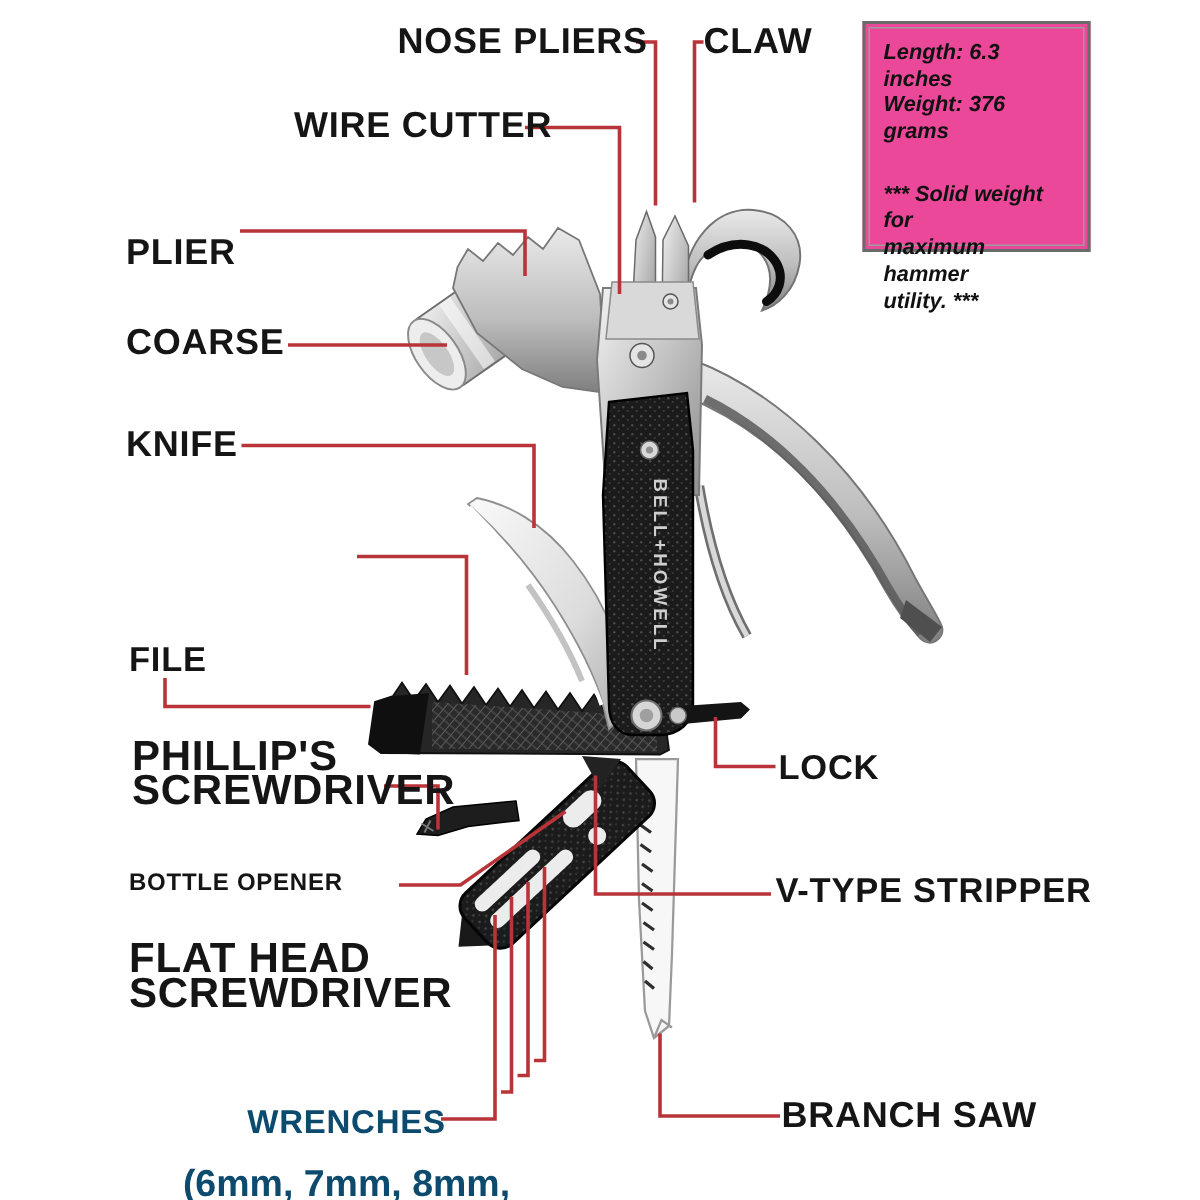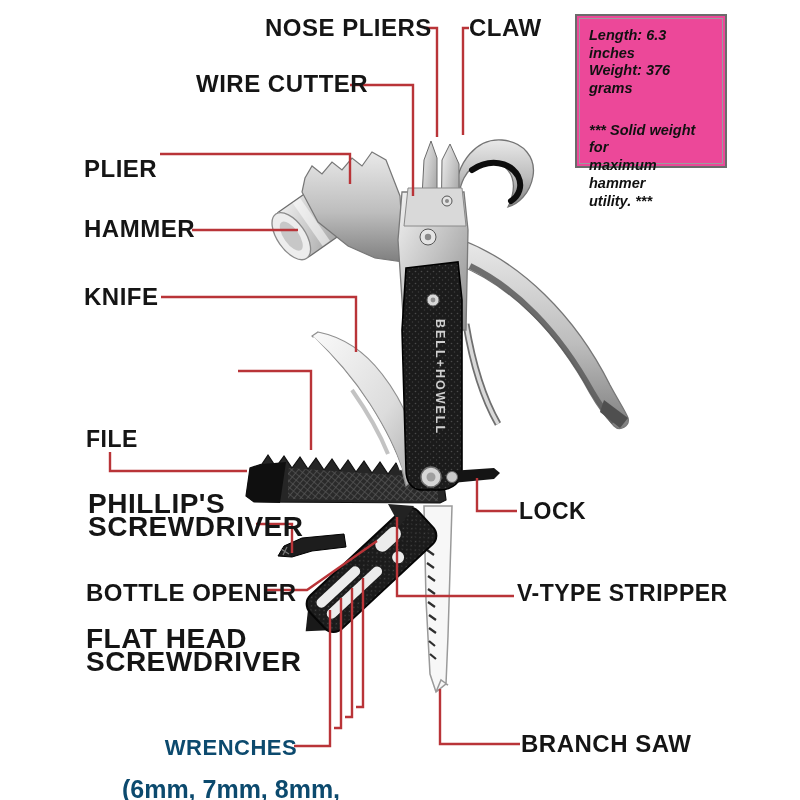--- a/index.html
+++ b/index.html
@@ -1,20 +1,20 @@
 <!DOCTYPE html>
 <html><head>
 <meta charset="utf-8">
 <style>
   html,body{margin:0;padding:0;background:#e9e9e9;}
   #stage{position:relative;width:800px;height:800px;background:#ffffff;overflow:hidden;
          font-family:"Liberation Sans", sans-serif;}
   .lbl{position:absolute;color:#151515;font-weight:bold;letter-spacing:.5px;
        white-space:pre-line;line-height:1.08;}
-  .fs24{font-size:24px;} .fs23{font-size:23px;} .fs21{font-size:24px;}
+  .fs24{font-size:24px;} .fs23{font-size:23px;} .fs21{font-size:16px;}
   .fs20{font-size:28px;line-height:23px;}
   #toolSvg{position:absolute;left:0;top:0;}
   #infoBox{position:absolute;left:575px;top:14px;width:152px;height:154px;
            border:2px solid #6b6b6b;background:#ec4899;box-sizing:border-box;}
   #infoBoxInner{position:absolute;left:2px;top:2px;right:2px;bottom:2px;
            border:1px solid #9c9c9c;padding:8px 9px;font-style:italic;font-weight:600;
            font-size:14.5px;line-height:1.22;color:#111;}
   #infoNote{margin-top:24px;white-space:pre-line;}
   .wrenchBlock{position:absolute;left:118px;top:735px;width:226px;text-align:center;color:#0c4a6e;}
   .wrenchTitle{font-weight:bold;font-size:22px;letter-spacing:.5px;display:inline;}
@@ -160,21 +160,21 @@
       <polyline points="477,478 477,511 517,511"></polyline>
       <polyline points="397,517 397,596 514,596"></polyline>
       <polyline points="440,689 440,744 520,744"></polyline>
     </g>
   </svg>
 
   <div class="lbl fs24" style="left:265px;top:15px;">NOSE PLIERS</div>
   <div class="lbl fs24" style="left:469px;top:15px;">CLAW</div>
   <div class="lbl fs24" style="left:196px;top:71px;">WIRE CUTTER</div>
   <div class="lbl fs24" style="left:84px;top:156px;">PLIER</div>
-  <div class="lbl fs24" style="left:84px;top:216px;">HAMMER</div>
+  <div class="lbl fs24" style="left:84px;top:216px;">COARSE</div>
   <div class="lbl fs24" style="left:84px;top:284px;">KNIFE</div>
   <div class="lbl fs23" style="left:86px;top:427px;">FILE</div>
   <div class="lbl fs20" style="left:88px;top:492px;">PHILLIP'S
 SCREWDRIVER</div>
   <div class="lbl fs21" style="left:86px;top:580px;">BOTTLE OPENER</div>
   <div class="lbl fs20" style="left:86px;top:627px;">FLAT HEAD
 SCREWDRIVER</div>
   <div class="lbl fs23" style="left:519px;top:499px;">LOCK</div>
   <div class="lbl fs23" style="left:517px;top:581px;">V-TYPE STRIPPER</div>
   <div class="lbl fs24" style="left:521px;top:731px;">BRANCH SAW</div>

